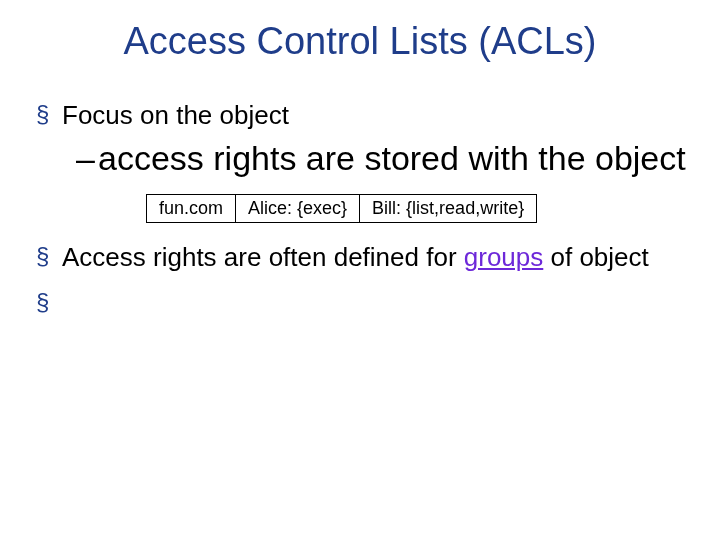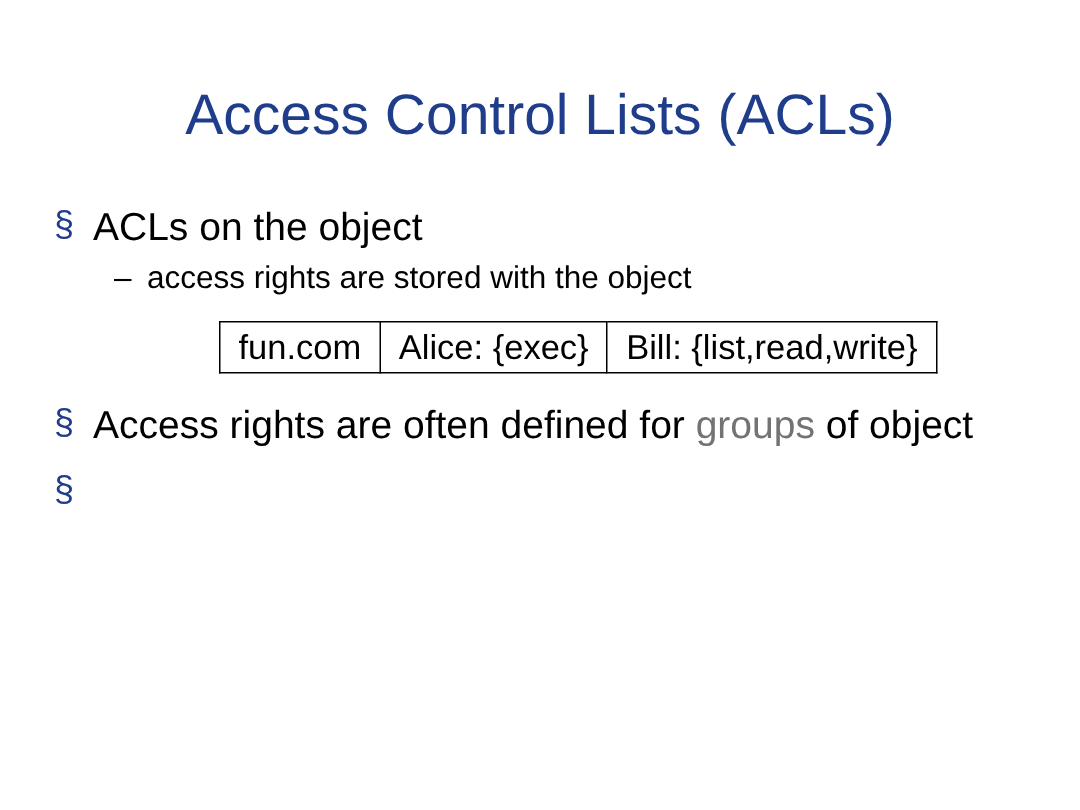--- a/index.html
+++ b/index.html
@@ -8,21 +8,21 @@
     width: 720px;
     height: 540px;
     background: #ffffff;
     font-family: Arial, Helvetica, sans-serif;
     color: #000000;
   }
   .slide {
     box-sizing: border-box;
     width: 720px;
     height: 540px;
-    padding: 56px 30px 30px 30px;
+    padding: 20px 30px 30px 30px;
   }
   .title {
     font-size: 38px;
     color: #1f3d8a;
     text-align: center;
     margin: 0 0 36px 0;
     font-weight: normal;
   }
   ul.top {
     list-style: none;
@@ -45,21 +45,21 @@
     font-size: 24px;
   }
   ul.sub {
     list-style: none;
     padding: 0;
     margin: 4px 0 0 14px;
   }
   ul.sub > li {
     position: relative;
     padding-left: 22px;
-    font-size: 21px;
+    font-size: 34px;
     line-height: 1.3;
     margin: 2px 0;
   }
   ul.sub > li.dash-lg::before {
     content: "–";
     position: absolute;
     left: 0;
     top: 0;
   }
   ul.sub > li.dash-sm {
@@ -77,39 +77,40 @@
   }
   .acl-table-wrap {
     margin: 14px 0 18px 84px;
   }
   table.acl {
     border-collapse: collapse;
   }
   table.acl td {
     border: 1.5px solid #000000;
     padding: 2px 12px;
-    font-size: 23px;
+    font-size: 18px;
     white-space: nowrap;
     text-align: right;
   }
   .accent {
-    color: #737373;
+    color: #6d28d9;
+    text-decoration: underline;
   }
 </style>
 </head>
 <body>
 
 <div class="slide">
 
   <h1 class="title">Access Control Lists (ACLs)</h1>
 
   <ul class="top">
 
     <li>
-      <span>ACLs on the object</span>
+      <span>Focus on the object</span>
       <ul class="sub">
         <li class="dash-lg">
           <span>access rights are stored with the object</span>
         </li>
       </ul>
 
       <div class="acl-table-wrap">
         <table class="acl">
           <tbody>
               <tr>

